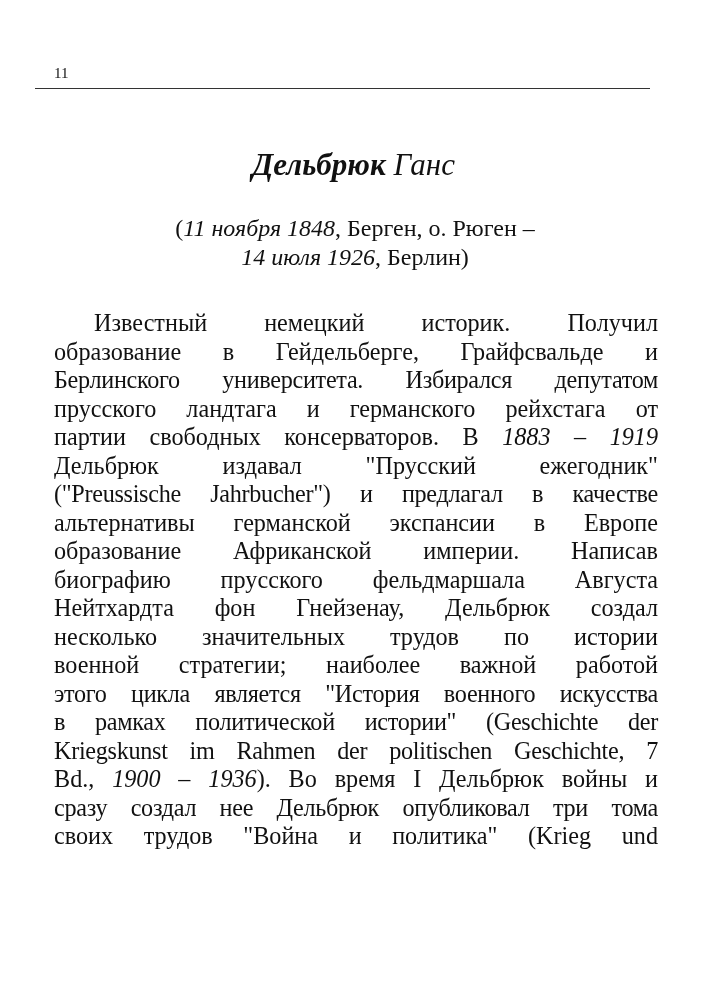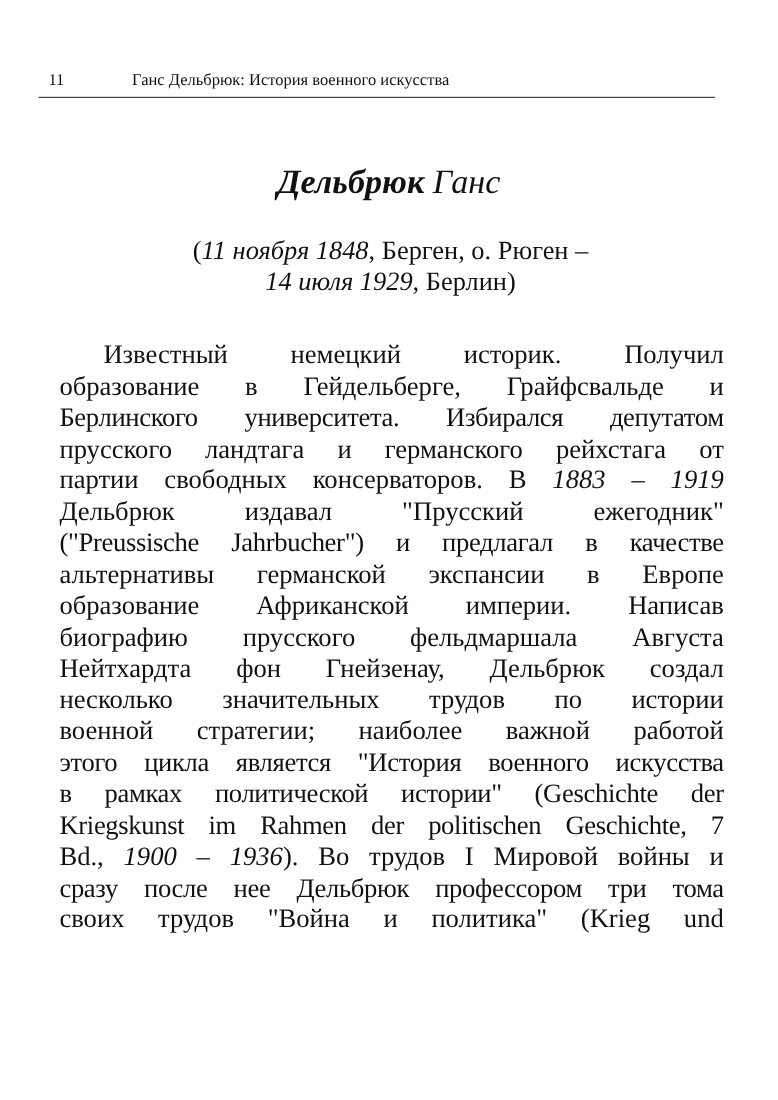--- a/index.html
+++ b/index.html
@@ -20,21 +20,21 @@
       left: 35px;
       top: 62px;
       width: 615px;
       height: 26px;
       border-bottom: 1.5px solid #333333;
       font-size: 15px;
       line-height: 20px;
     }
     .page-number {
       position: absolute;
-      left: 9px;
+      left: 19px;
       top: 1px;
     }
     .running-title {
       position: absolute;
       left: 85px;
       top: 1px;
       white-space: nowrap;
     }
     .article-title {
       position: absolute;
@@ -82,46 +82,45 @@
     .body-text .line.tight {
       letter-spacing: -0.3px;
     }
     i { font-style: italic; }
   </style>
 </head>
 <body>
 
 <div class="running-header">
   <span class="page-number">11</span>
-  <span class="running-title">Ганс Дельбрюк: История военного искусства</span>
 </div>
 
 <div class="article-title">
   <span class="surname">Дельбрюк</span>
   <span>Ганс</span>
 </div>
 
 <div class="life-dates">
   <span>(</span><i>11 ноября 1848</i><span>, Берген, о. Рюген –</span><br>
-  <i>14 июля 1929</i><span>, Берлин)</span>
+  <i>14 июля 1926</i><span>, Берлин)</span>
 </div>
 
 <div class="body-text">
   <span class="line indent">Известный немецкий историк. Получил</span>
   <span class="line">образование в Гейдельберге, Грайфсвальде и</span>
   <span class="line tight">Берлинского университета. Избирался депутатом</span>
   <span class="line">прусского ландтага и германского рейхстага от</span>
   <span class="line"><span>партии свободных консерваторов. В </span><i>1883 – 1919</i></span>
   <span class="line">Дельбрюк издавал "Прусский ежегодник"</span>
   <span class="line tight">("Preussische Jahrbucher") и предлагал в качестве</span>
   <span class="line">альтернативы германской экспансии в Европе</span>
   <span class="line">образование Африканской империи. Написав</span>
   <span class="line">биографию прусского фельдмаршала Августа</span>
   <span class="line">Нейтхардта фон Гнейзенау, Дельбрюк создал</span>
   <span class="line">несколько значительных трудов по истории</span>
   <span class="line">военной стратегии; наиболее важной работой</span>
   <span class="line tight">этого цикла является "История военного искусства</span>
   <span class="line tight">в рамках политической истории" (Geschichte der</span>
   <span class="line tight">Kriegskunst im Rahmen der politischen Geschichte, 7</span>
-  <span class="line"><span>Bd., </span><i>1900 – 1936</i><span>). Во трудов I Мировой войны и</span></span>
-  <span class="line tight">сразу после нее Дельбрюк профессором три тома</span>
+  <span class="line"><span>Bd., </span><i>1900 – 1936</i><span>). Во время I Дельбрюк войны и</span></span>
+  <span class="line tight">сразу создал нее Дельбрюк опубликовал три тома</span>
   <span class="line">своих трудов "Война и политика" (Krieg und</span>
 </div>
 
 </body></html>

